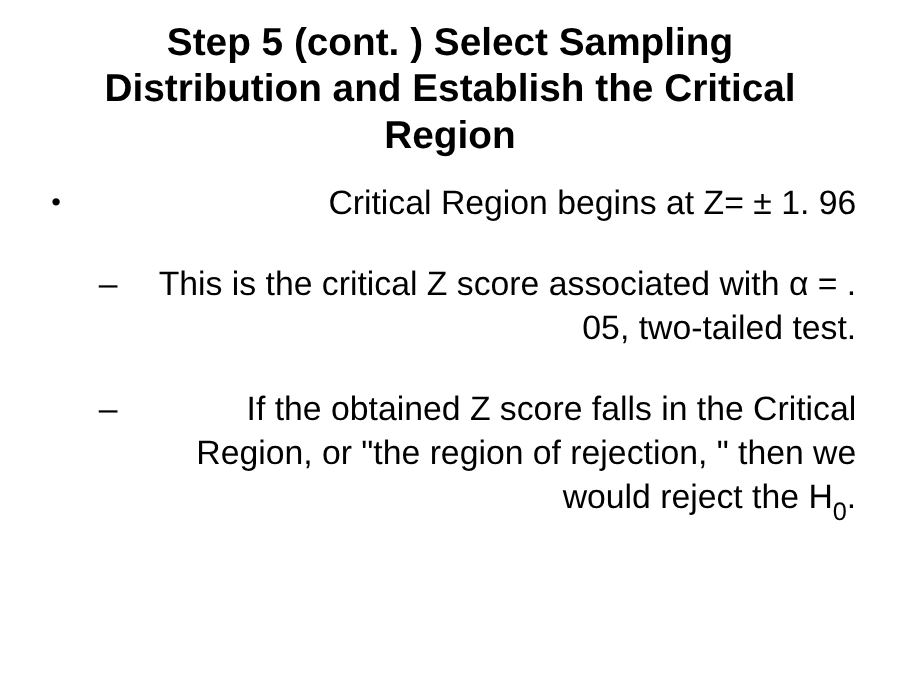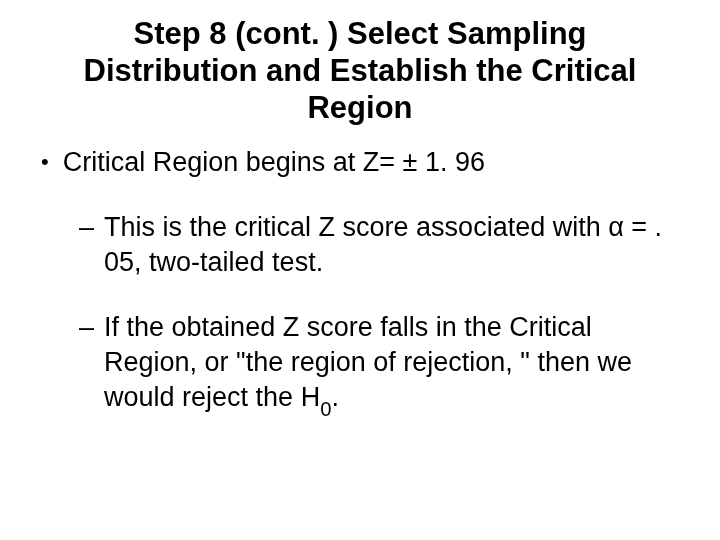--- a/index.html
+++ b/index.html
@@ -43,32 +43,33 @@
       margin-bottom: 30px;
       display: flex;
       align-items: flex-start;
       line-height: 1.3;
     }
     .bullet-level-2 .marker {
       margin-right: 10px;
     }
     .bullet-text {
       flex: 1;
+      text-align: right;
     }
     .sub {
       font-size: 0.75em;
       vertical-align: sub;
       position: relative;
       top: 0.2em;
     }
   </style>
 </head>
 <body>
 
-<div class="title">Step 8 (cont. ) Select Sampling Distribution and Establish the Critical Region</div>
+<div class="title">Step 5 (cont. ) Select Sampling Distribution and Establish the Critical Region</div>
 
 <div class="bullet-level-1">
   <span class="marker">•</span>
   <span class="bullet-text">Critical Region begins at Z= ± 1. 96</span>
 </div>
 
 <div class="bullet-level-2">
   <span class="marker">–</span>
   <span class="bullet-text">This is the critical Z score associated with  α = . 05, two-tailed test.</span>
 </div>

